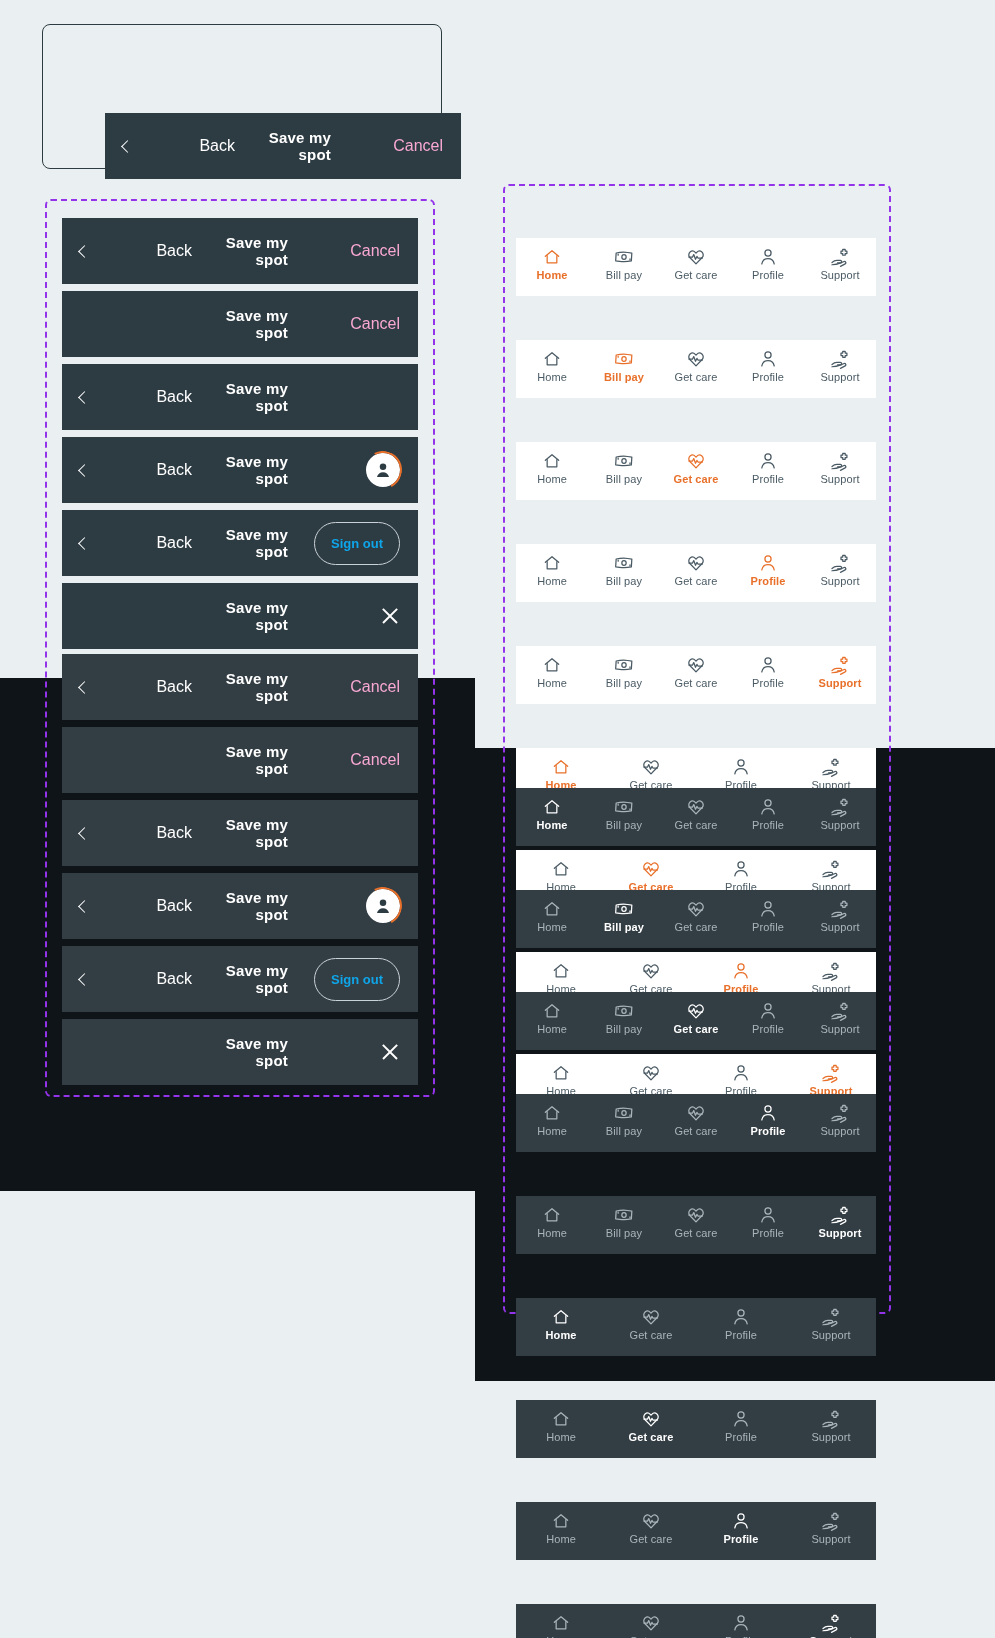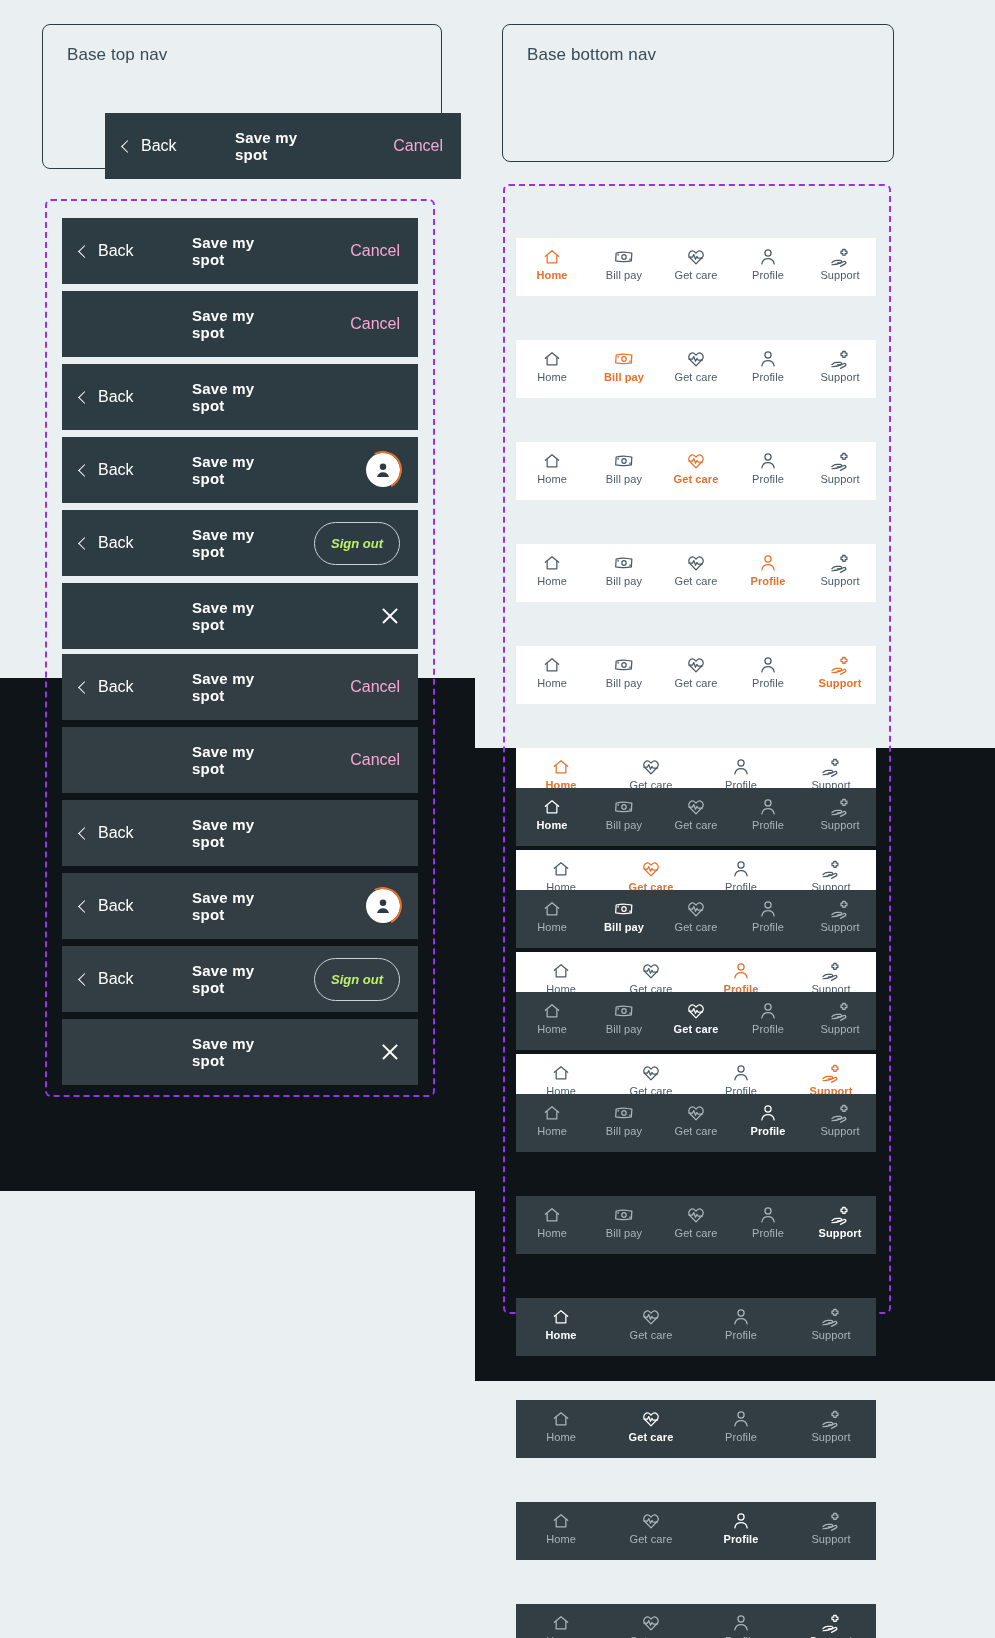--- a/index.html
+++ b/index.html
@@ -56,25 +56,26 @@
     width: 356px;
   }
   .topnav.dark-mode { background: #333d44; }
   .topnav .tn-left,
   .topnav .tn-right {
     flex: 0 0 112px;
     display: flex;
     align-items: center;
     font-size: 16px;
     color: #ffffff;
+    justify-content: space-between;
   }
   .topnav .tn-right { justify-content: flex-end; }
   .topnav .tn-center {
     flex: 1 1 auto;
-    text-align: left;
+    text-align: right;
     font-size: 15px;
     font-weight: 700;
     color: #ffffff;
     letter-spacing: .2px;
   }
   .chev {
     display: inline-block;
     width: 9px; height: 9px;
     border-left: 1.8px solid #fff;
     border-bottom: 1.8px solid #fff;
@@ -104,23 +105,22 @@
   }
   .avatar svg { width: 20px; height: 20px; display:block; }
 
   
   .signout-pill {
     border: 1.4px solid #c9d2d6;
     border-radius: 999px;
     padding: 13px 16px;
     font-size: 13px;
     font-weight: 700;
-    color: #bef264;
+    color: #0ea5e9;
     white-space: nowrap;
-    font-style: italic;
   }
 
   .close-x {
     position: relative;
     width: 20px; height: 20px;
   }
   .close-x::before, .close-x::after {
     content:""; position:absolute; left:0; top:9px;
     width:20px; height:1.8px; background:#fff;
   }
@@ -172,39 +172,34 @@
   #bot-stack-dark   { left: 516px; top: 752px; gap: 8px; }
 
   .sample-topnav-in-card { position: absolute; left: 62px; top: 88px; }
 </style>
 </head>
 <body>
 
 <div class="stage">
 
   <div class="base-card" id="card-top-nav">
-    <div class="card-title">Base top nav</div>
     <div class="sample-topnav-in-card">
       <div class="topnav">
         <div class="tn-left">
           <span class="chev"></span>
           <span class="back-label">Back</span>
         </div>
         <div class="tn-center">Save my spot</div>
         <div class="tn-right">
           <span class="cancel-label">Cancel</span>
         </div>
       </div>
     </div>
   </div>
 
-  <div class="base-card" id="card-bottom-nav">
-    <div class="card-title">Base bottom nav</div>
-
-  </div>
 
   <div class="overlay-dark" id="overlay-left"></div>
   <div class="overlay-dark" id="overlay-right"></div>
 
   <div class="dashed-box" id="dashed-left"></div>
   <div class="dashed-box" id="dashed-right"></div>
 
   <div class="stack" id="top-stack-light">
       <div class="topnav">
         <div class="tn-left">

